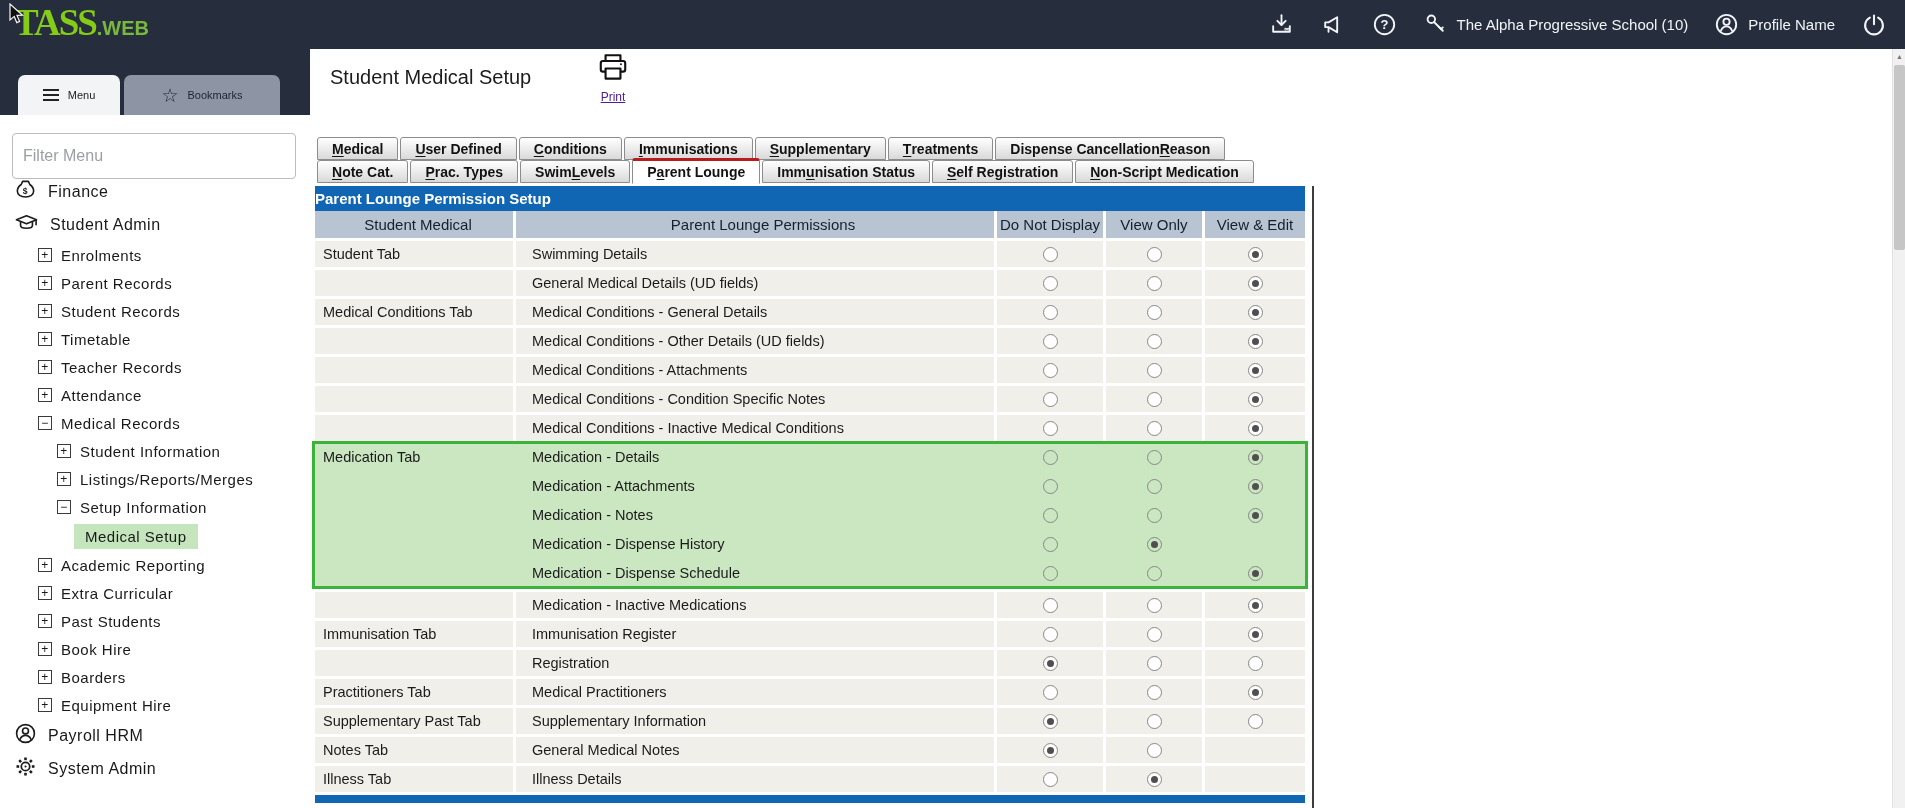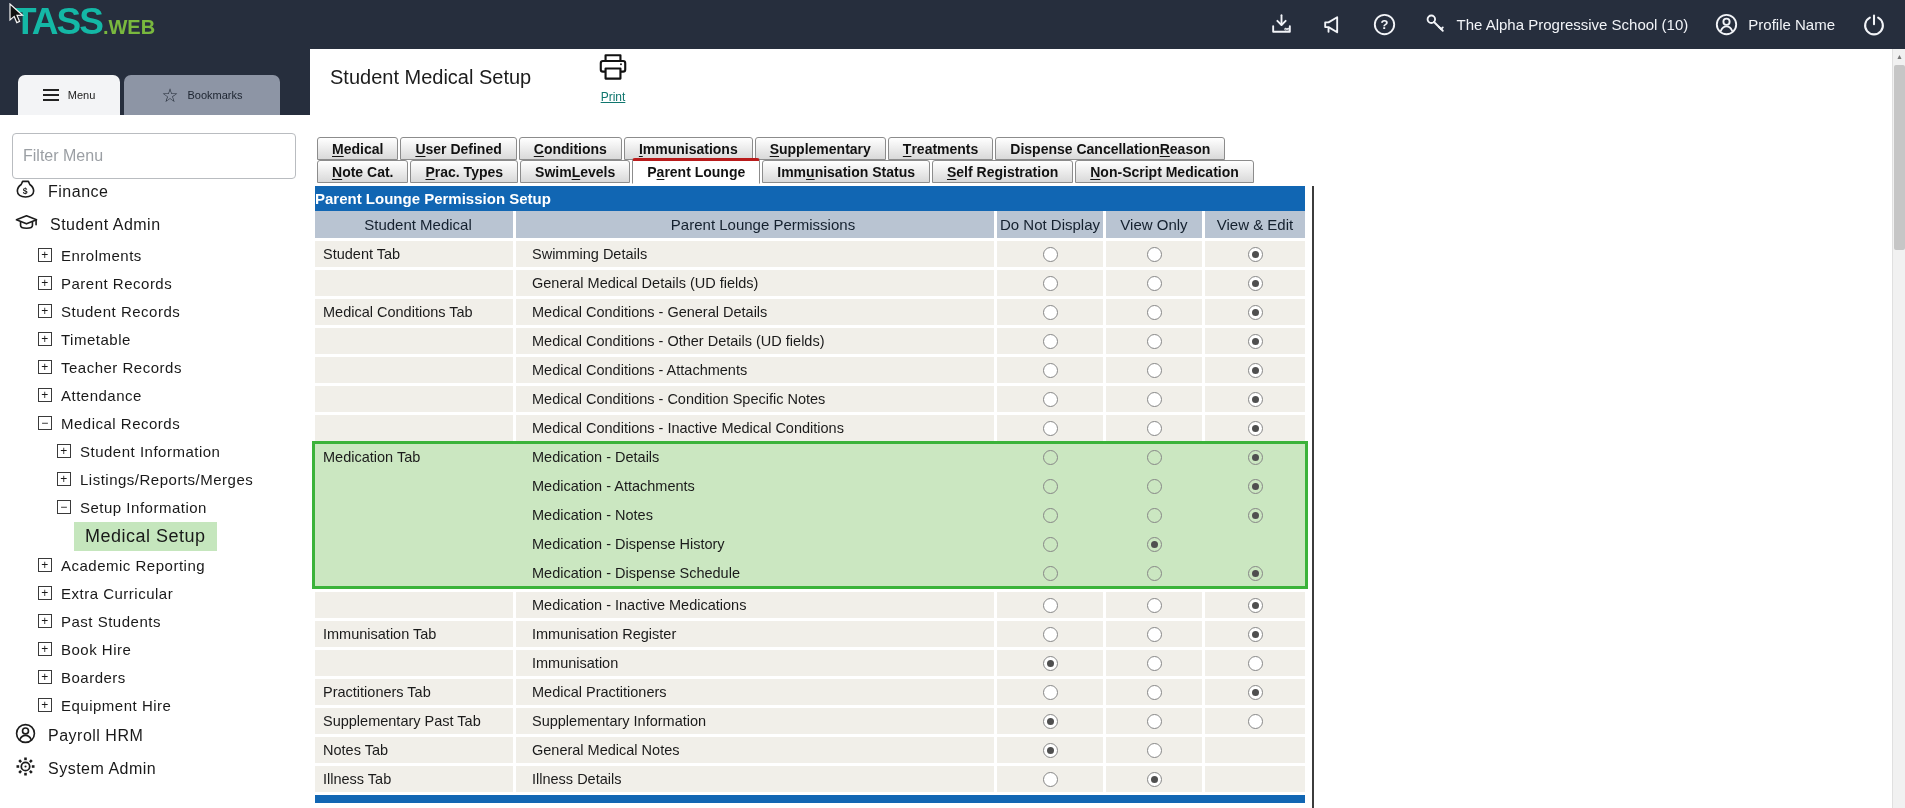--- a/index.html
+++ b/index.html
@@ -5,21 +5,21 @@
   * { box-sizing: border-box; }
   html,body { margin:0; padding:0; }
   body {
     width:1905px; height:808px; position:relative; overflow:hidden;
     background:#ffffff; font-family:"Liberation Sans","DejaVu Sans",sans-serif;
     -webkit-font-smoothing:antialiased;
   }
   
   #topbar { position:absolute; left:0; top:0; width:1905px; height:49px; background:#262e3d; }
   #logo { position:absolute; left:14px; top:1px; display:flex; align-items:baseline; cursor:default; }
-  #logo .main { font-size:37px; font-weight:900; color:#14b8a6; letter-spacing:-2px; }
+  #logo .main { font-size:37px; font-weight:900; color:#84cc16; letter-spacing:-2px;font-family:Liberation Serif, serif; }
   #logo .suffix { font-size:20px; font-weight:800; color:#79b83e; letter-spacing:0px; margin-left:1px; }
   #topbar-right { position:absolute; right:18px; top:0; height:49px; display:flex; align-items:center; gap:26px; }
   .tb-item { display:flex; align-items:center; gap:9px; color:#f2f4f8; font-size:15px; cursor:pointer; }
   .tb-item svg { display:block; }
   #cursor-arrow { position:absolute; left:8px; top:3px; z-index:50; }
 
   
   #side-tabs-bg { position:absolute; left:0; top:49px; width:310px; height:66px; background:#262e3d; }
   .side-tab { position:absolute; top:75px; height:40px; display:flex; align-items:center; justify-content:center; gap:9px; border-radius:7px 7px 0 0; cursor:pointer; }
   #menu-tab { left:18px; width:102px; background:#f3f4f6; color:#222; }
@@ -29,29 +29,29 @@
   .hamburger div { width:16px; height:2px; background:#222; }
   .star { font-size:19px; line-height:1; }
   #sidebar { position:absolute; left:0; top:115px; width:310px; height:693px; background:#ffffff; }
   #filter-input { position:absolute; left:12px; top:18px; width:284px; height:46px; border:1px solid #b9bcc0; border-radius:4px; padding:0 10px; font-size:16px; color:#333; font-family:inherit; outline:none; }
   #filter-input::placeholder { color:#9b9fa4; }
   #side-menu { position:absolute; left:0; top:60px; width:310px; }
   .side-item { display:flex; align-items:center; color:#191919; letter-spacing:0.5px; cursor:pointer; }
   .side-item.lvl0 { padding-left:14px; height:33px; font-size:16px; gap:11px; }
   .side-item.lvl1 { padding-left:38px; height:28px; font-size:15px; }
   .side-item.lvl2 { padding-left:57px; height:28px; font-size:15px; }
-  .side-item.lvl3 { padding-left:74px; height:30px; font-size:18px; }
+  .side-item.lvl3 { padding-left:74px; height:30px; font-size:15px; }
   .expander { width:14px; height:14px; border:1.5px solid #3a3a3a; display:flex; align-items:center; justify-content:center; font-size:12px; line-height:10px; margin-right:9px; flex:0 0 auto; font-weight:400; background:#fff; }
   .side-item.lvl3 .leaf-label { background:#c5e6bd; padding:4px 11px; }
   .side-item svg { flex:0 0 auto; }
 
   
   #page-title { position:absolute; left:330px; top:66px; font-size:20px; color:#1c1c1c; }
   #print-btn { position:absolute; left:590px; top:53px; width:46px; display:flex; flex-direction:column; align-items:center; cursor:pointer; }
-  #print-btn .plabel { font-size:12px; color:#0f766e; text-decoration:underline; margin-top:1px; }
+  #print-btn .plabel { font-size:12px; color:#4c1d95; text-decoration:underline; margin-top:1px; }
 
   
   #tabs-row1 { position:absolute; left:317px; top:137px; display:flex; }
   #tabs-row2 { position:absolute; left:317px; top:160px; display:flex; }
   .tab { height:23px; padding:0 14px; margin-right:2px; border:1px solid #8c8c8c; border-radius:3px 3px 0 0; background:linear-gradient(#ffffff, #d9d9d9); display:flex; align-items:center; font-size:14px; font-weight:bold; color:#121212; cursor:pointer; white-space:nowrap; }
   .tab u { text-underline-offset:2px; }
   .tab.active { background:#ffffff; border-top:3px solid #b91c1c; border-bottom:1px solid #ffffff; height:26px; margin-top:-2px; position:relative; z-index:3; }
 
   
   #panel-header { position:absolute; left:315px; top:186px; width:990px; height:25px; background:#1166b3; color:#ffffff; font-weight:bold; font-size:15px; line-height:25px; }
@@ -493,21 +493,21 @@
       </div>
       <div class="cell c3">
         <div class="radio"></div>
       </div>
       <div class="cell c4">
         <div class="radio sel"></div>
       </div>
     </div>
     <div class="trow">
       <div class="cell c0"></div>
-      <div class="cell c1">Immunisation</div>
+      <div class="cell c1">Registration</div>
       <div class="cell c2">
         <div class="radio sel"></div>
       </div>
       <div class="cell c3">
         <div class="radio"></div>
       </div>
       <div class="cell c4">
         <div class="radio"></div>
       </div>
     </div>

